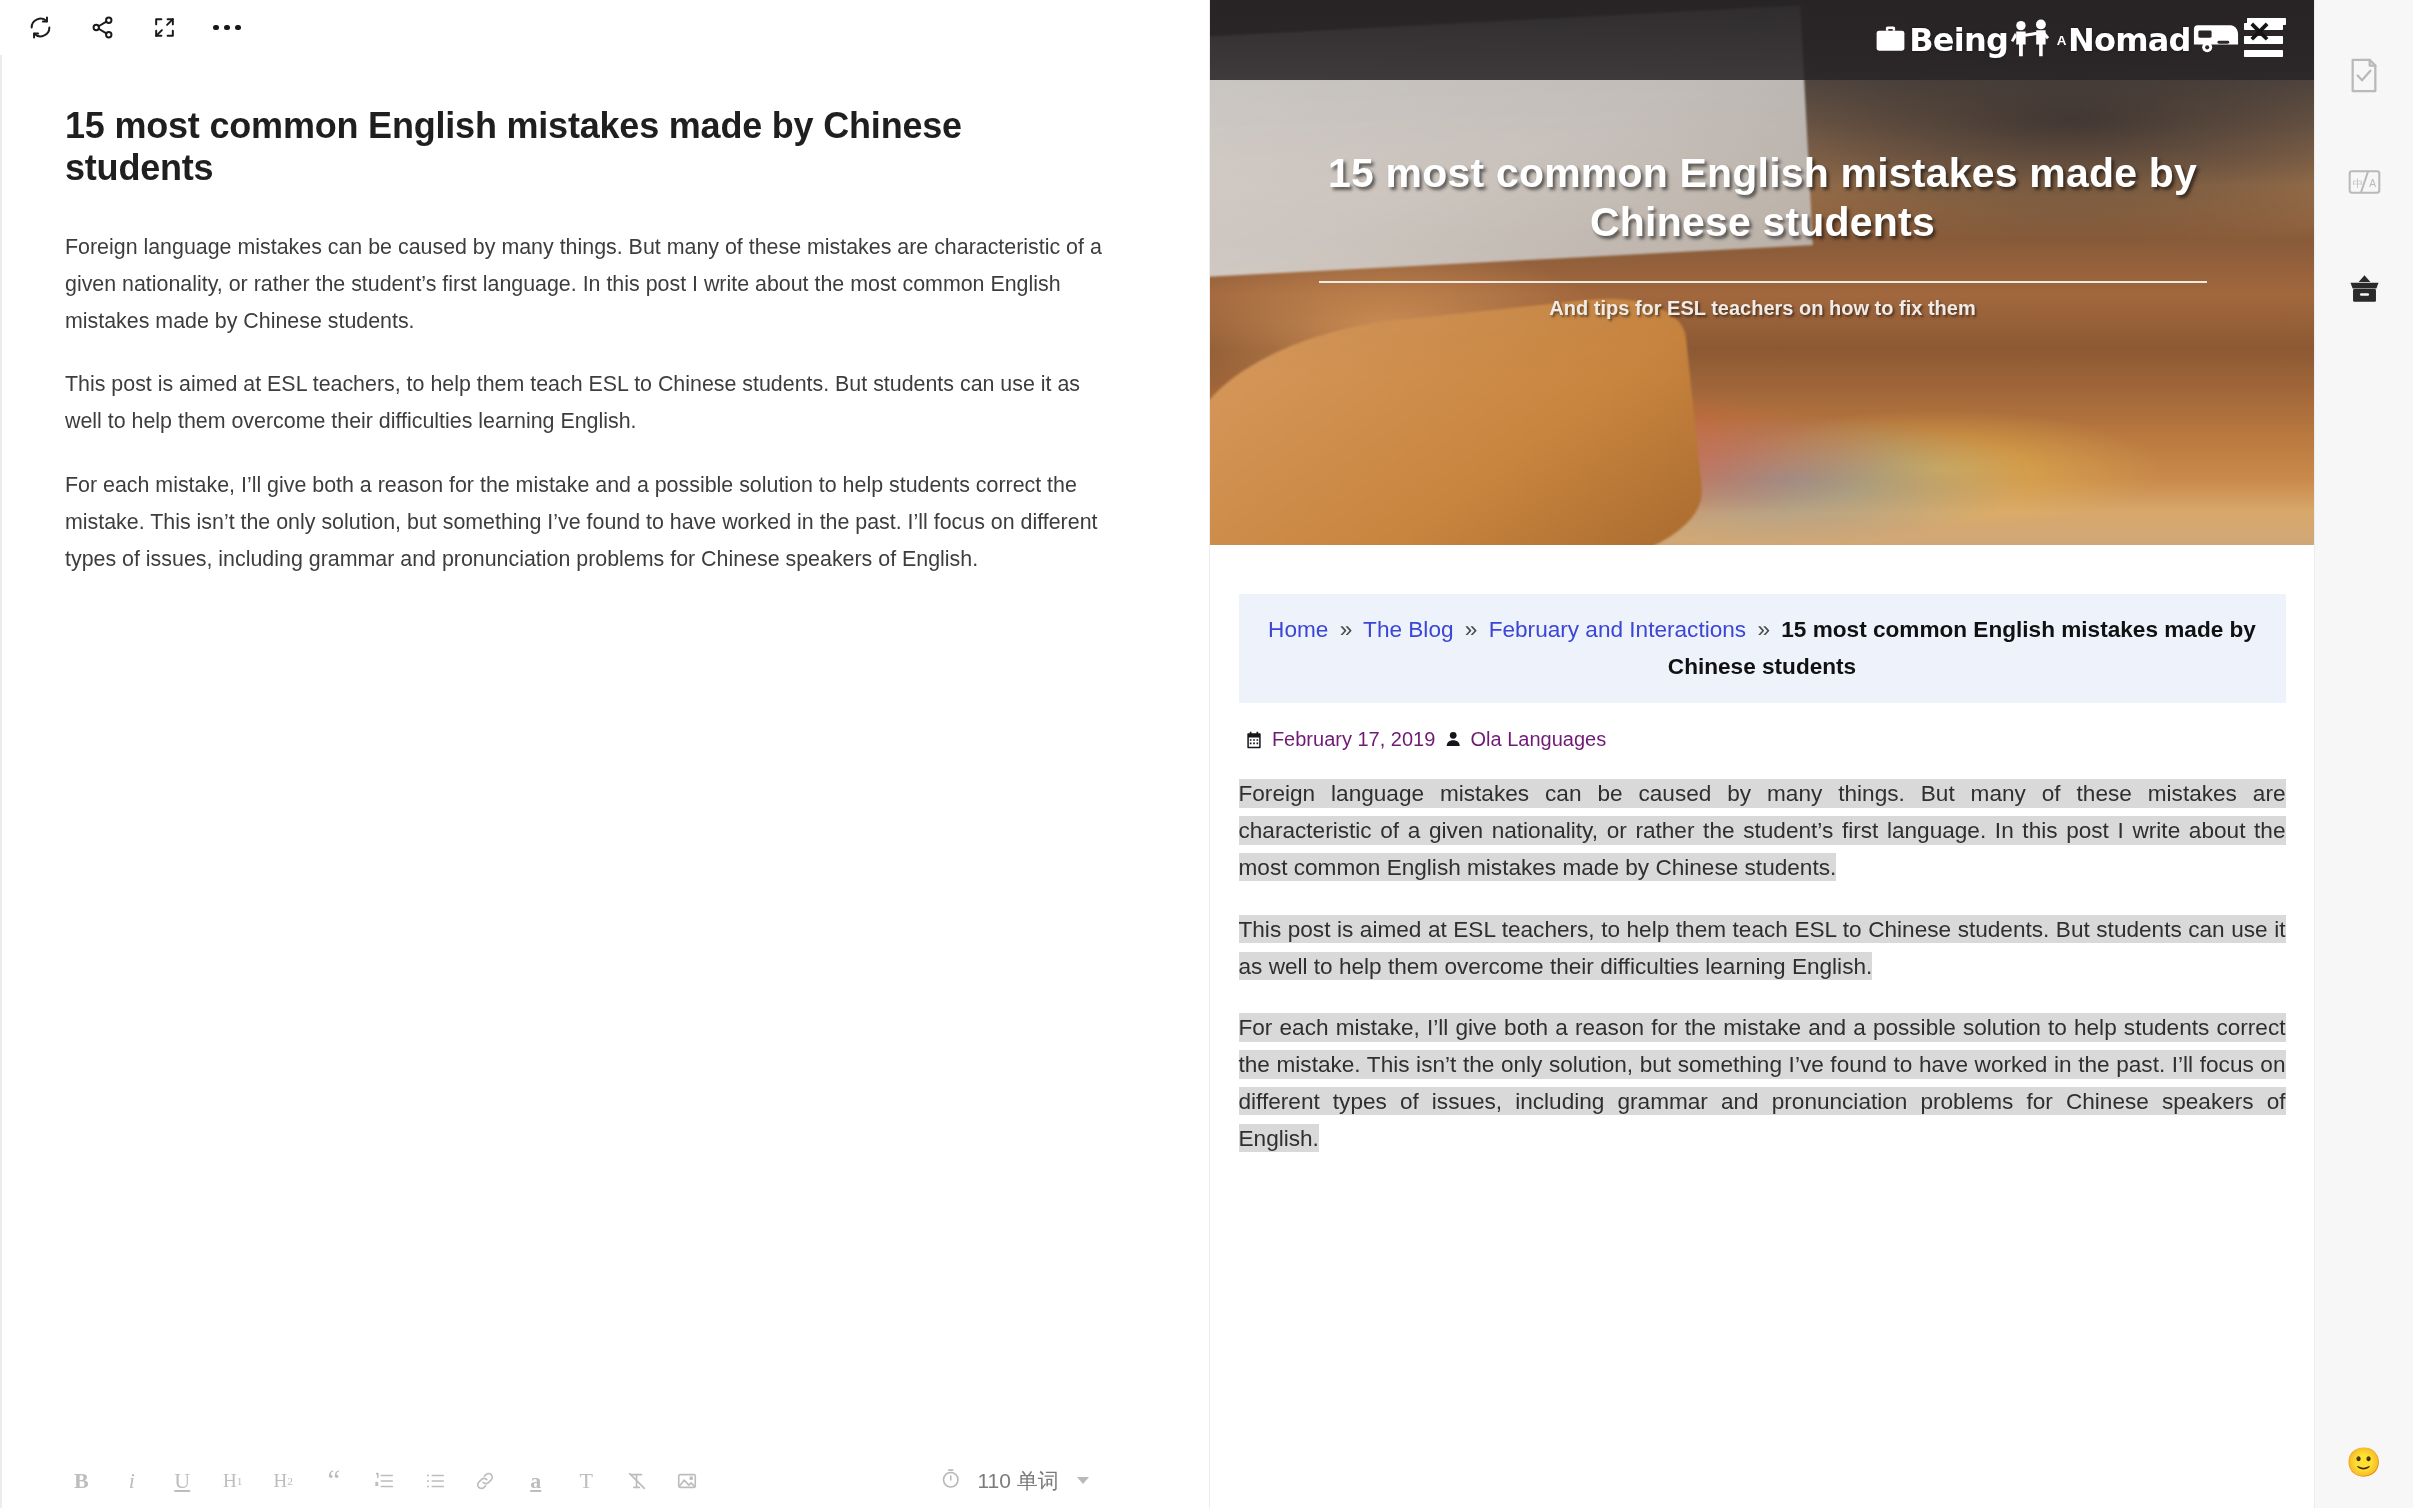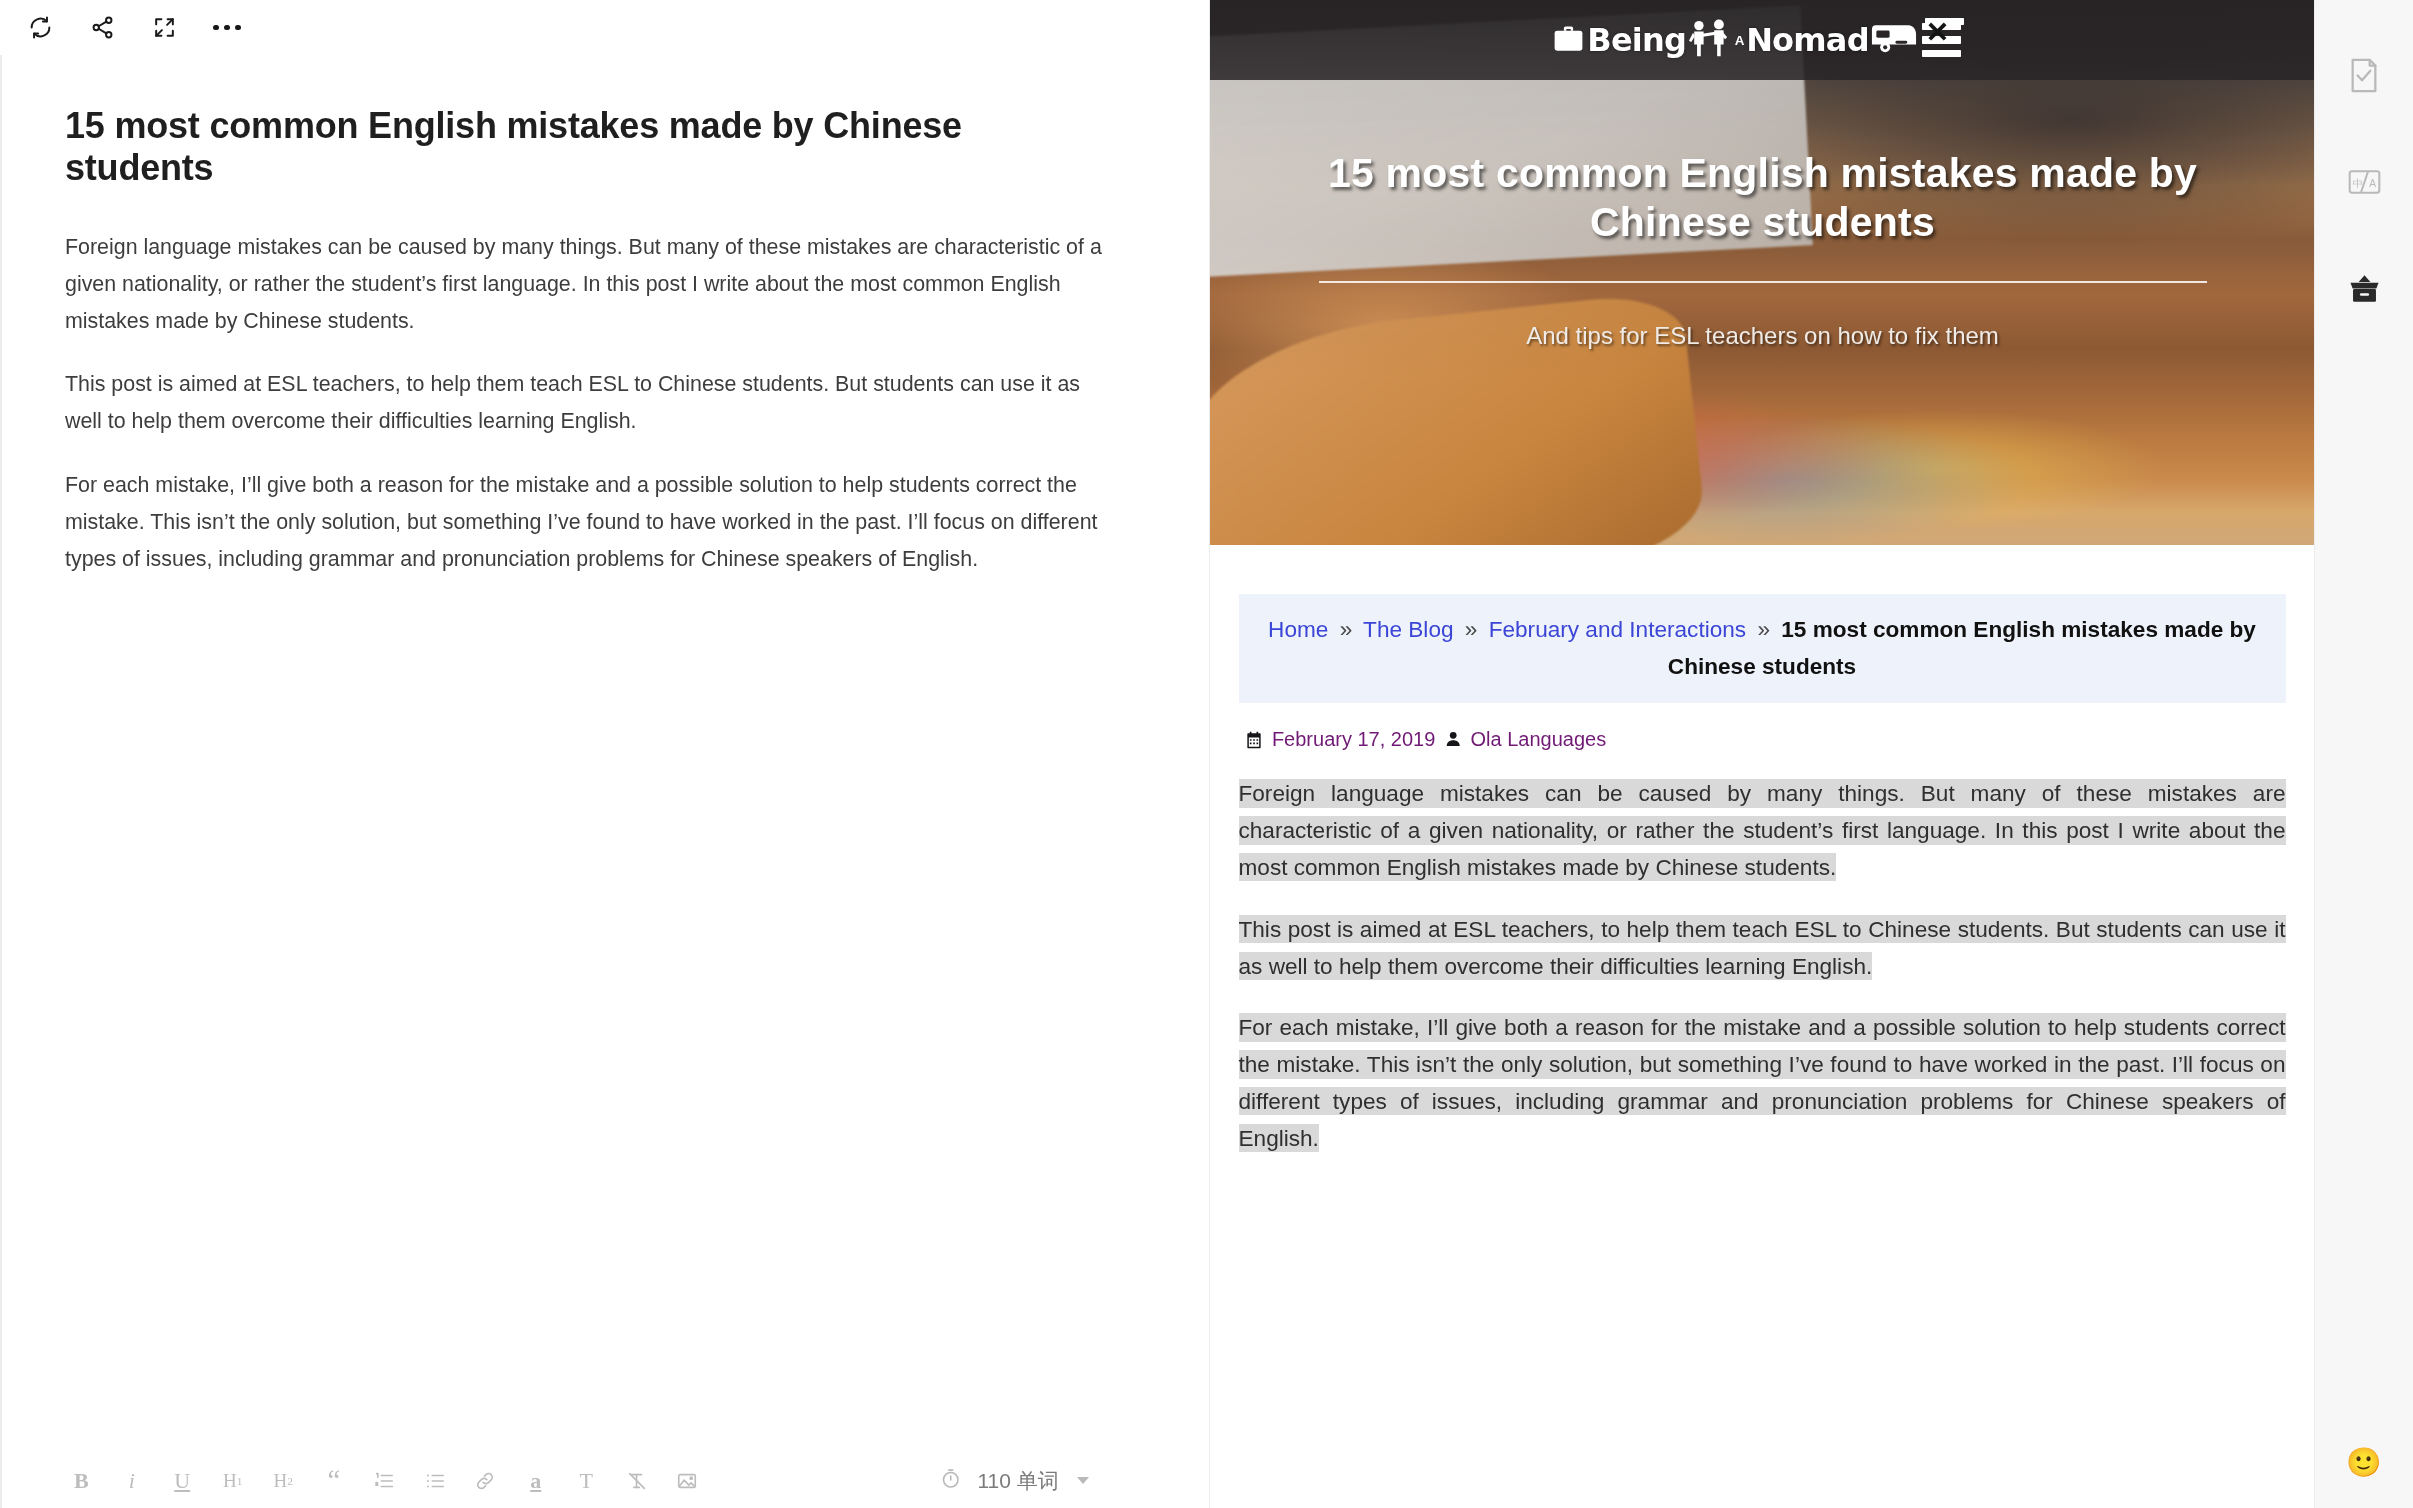--- a/index.html
+++ b/index.html
@@ -177,21 +177,21 @@
     position: absolute; inset: 0;
     background: linear-gradient(180deg, rgba(0,0,0,.10) 0%, rgba(0,0,0,.05) 40%, rgba(0,0,0,0) 70%);
   }
   .site-header {
     position: absolute;
     left: 0; top: 0; right: 0;
     height: 80px;
     background: linear-gradient(180deg, rgba(36,33,35,.93) 0%, rgba(40,36,38,.86) 100%);
     display: flex;
     align-items: center;
-    justify-content: center;
+    justify-content: flex-end;
     padding: 0 28.5px 0 18.4px;
   }
   .logo {
     display: flex; align-items: center;
     height: 54px;
     gap: 0;
     color: #ffffff;
   }
   .logo-text {
     font-size: 32px;
@@ -238,25 +238,25 @@
     text-shadow: 2.5px 2.5px 3.4px rgba(0,0,0,.55);
     letter-spacing: 0.2px;
   }
   .hero-rule {
     width: 888px;
     height: 1.7px;
     background: rgba(255,255,255,.85);
     margin: 34px auto 0;
   }
   .hero-sub {
-    margin-top: 39px;
+    margin-top: 14px;
     color: #f0ebe6;
-    font-size: 24px;
+    font-size: 20px;
     text-shadow: 1.7px 1.7px 2.5px rgba(0,0,0,.5);
-    font-weight: 400;
+    font-weight: 700;
   }
 
   
   .article {
     padding: 49px 28.5px 0 28.5px;
   }
   .breadcrumb {
     background: #eef2fb;
     padding: 18.4px 25px;
     text-align: center;

